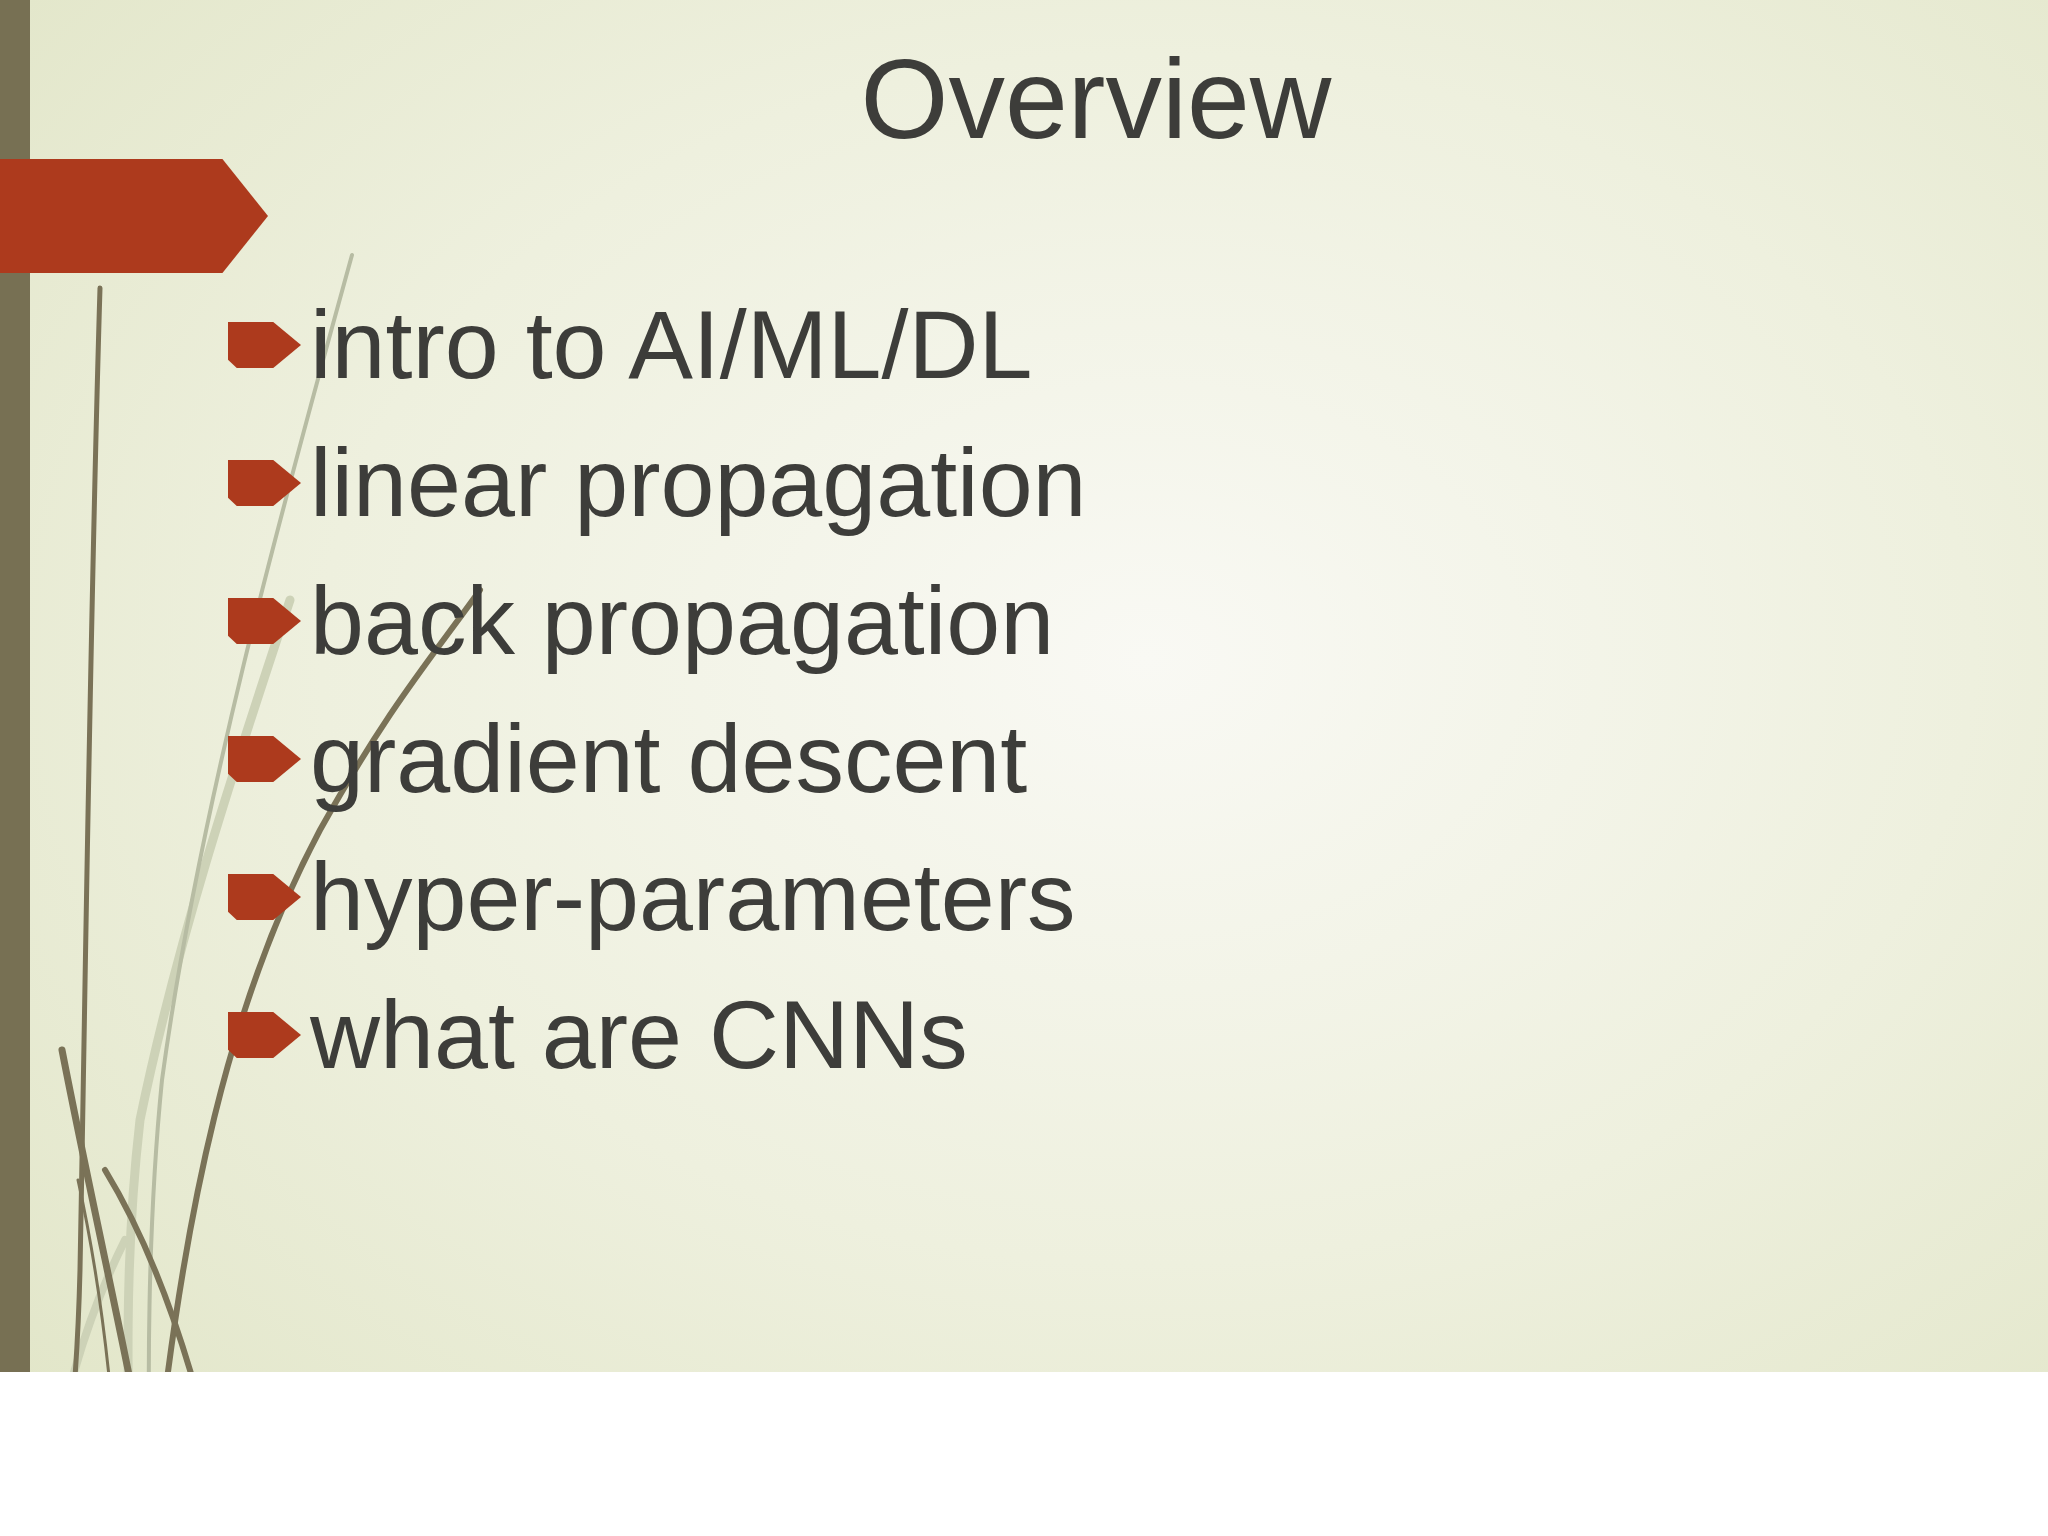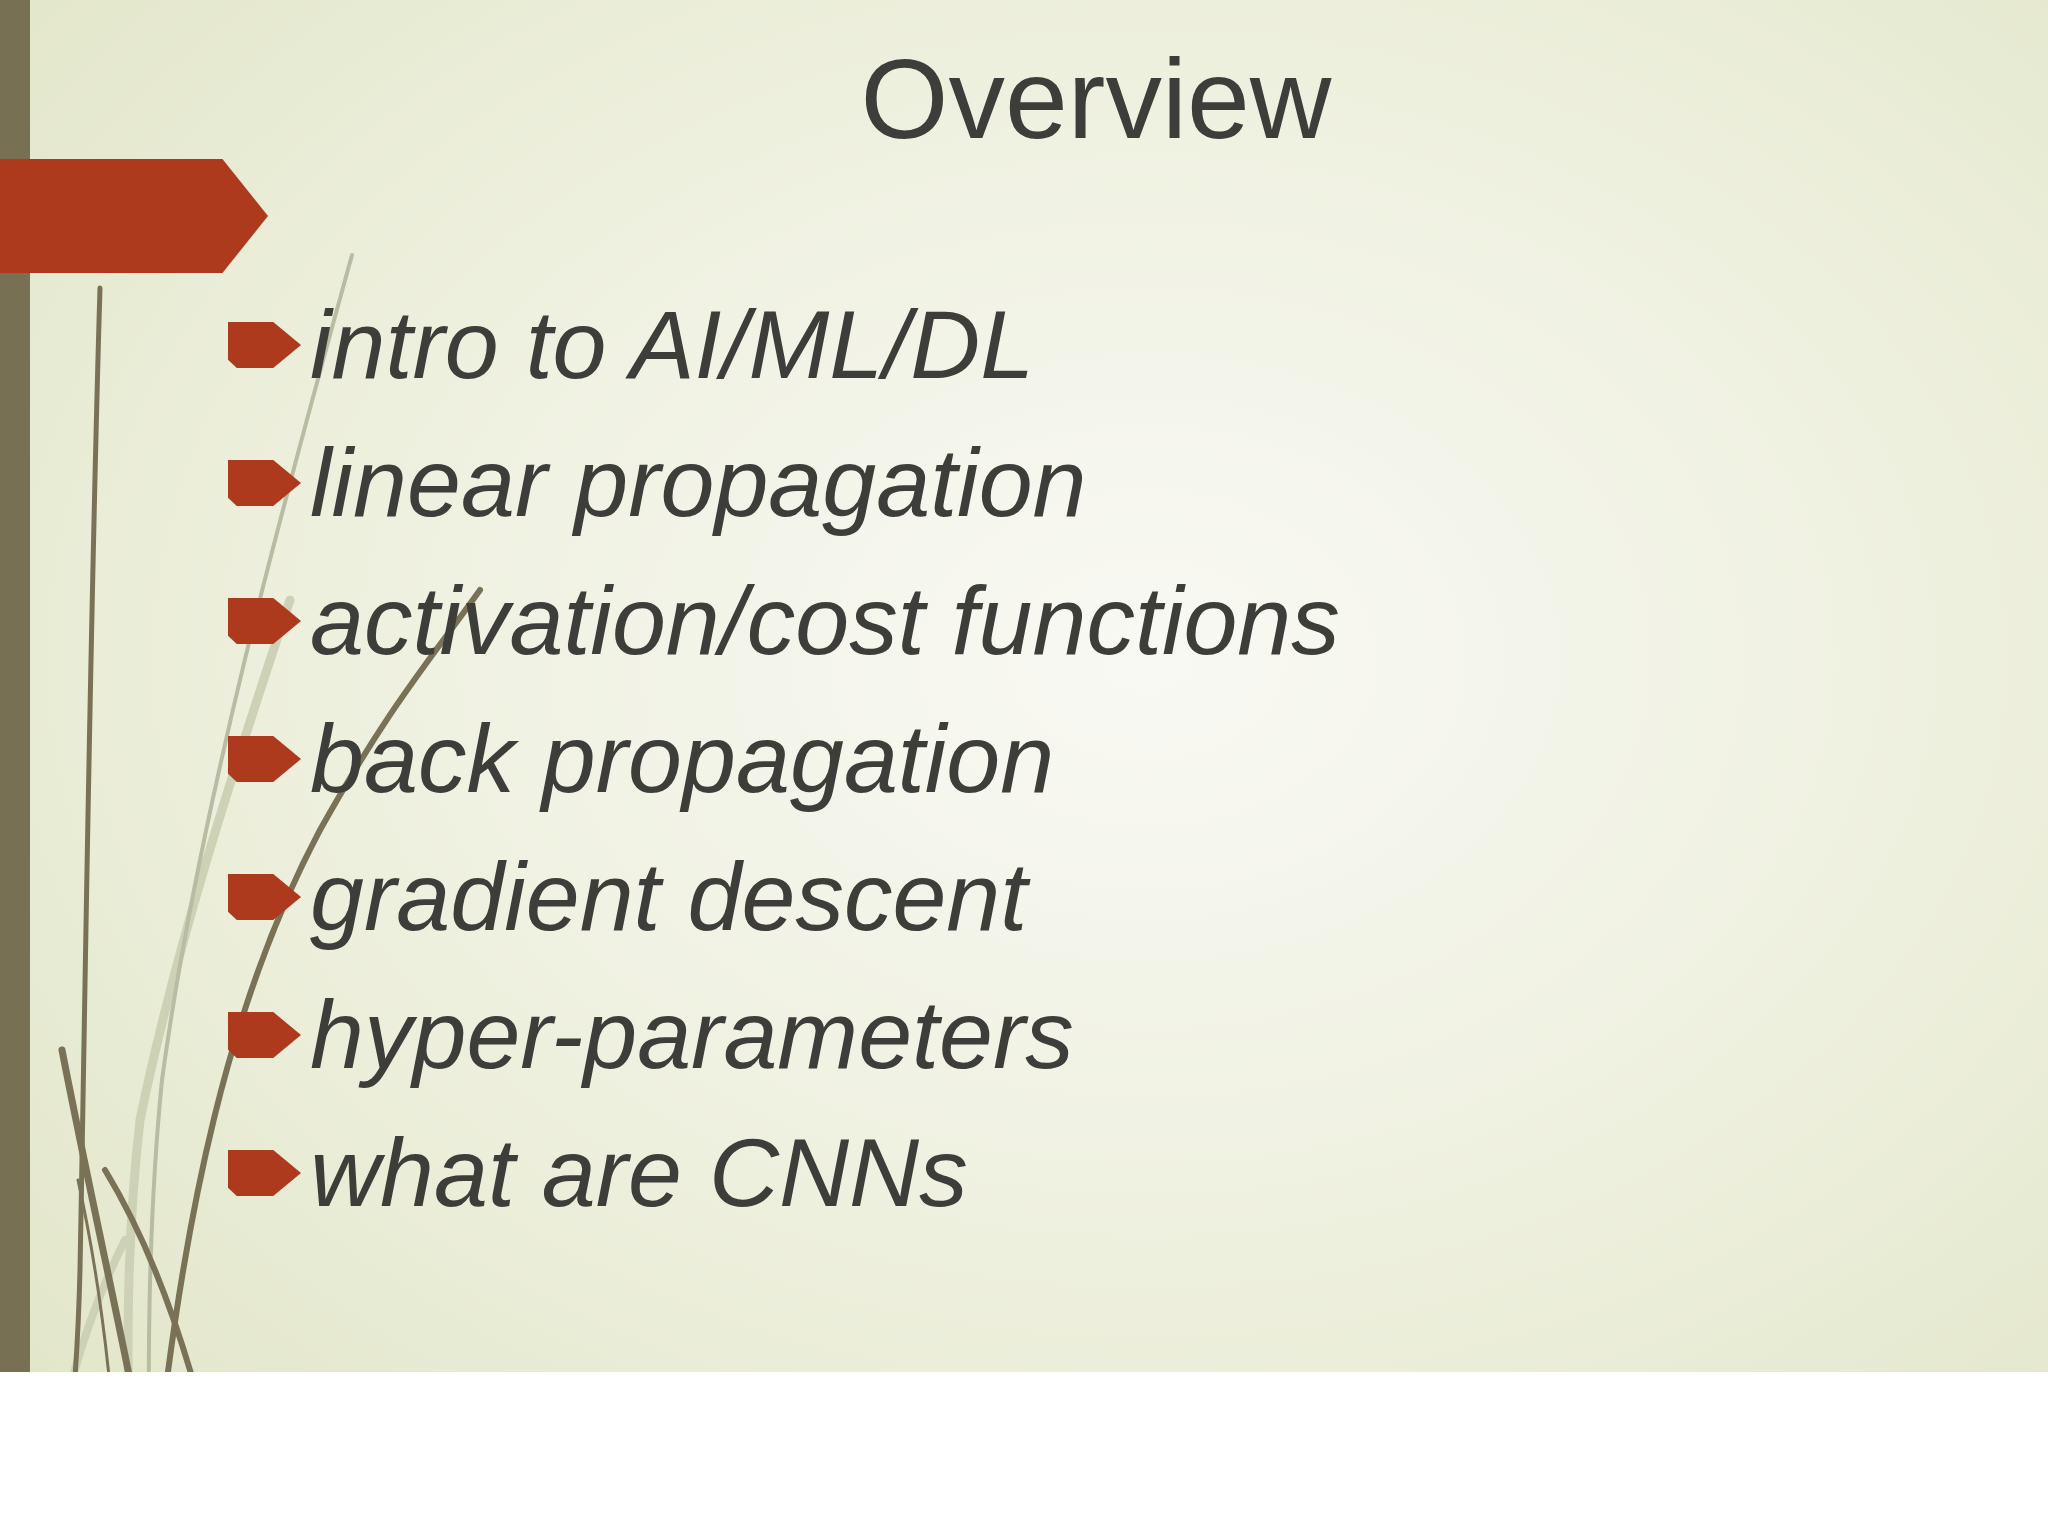--- a/index.html
+++ b/index.html
@@ -49,21 +49,21 @@
   }
   .row{
     display:flex;align-items:center;height:138px;
   }
   .bullet-icon{
     flex:0 0 auto;width:73px;height:46px;margin-right:9px;
     background:var(--accent-red);
     clip-path:polygon(0 0, 62% 0, 100% 50%, 62% 100%, 12% 100%, 0 82%);
   }
   .bullet-text{
-    font-size:97px;color:var(--text-dark);white-space:nowrap;font-style:italic;
+    font-size:97px;color:var(--text-dark);white-space:nowrap;
   }
 </style>
 </head>
 <body>
 
 <div class="slide">
 
   <svg class="grass" viewBox="0 0 2048 1536" aria-hidden="true">
     <path class="g-light" stroke-width="9" d="M 290 600 C 230 780, 175 950, 140 1120 C 125 1250, 125 1400, 135 1536"></path>
     <path class="g-light" stroke-width="8" d="M 40 1536 C 58 1420, 80 1330, 125 1240"></path>
@@ -85,24 +85,20 @@
     <li class="row">
       <span class="bullet-icon"></span>
       <span class="bullet-text">intro to AI/ML/DL</span>
     </li>
     <li class="row">
       <span class="bullet-icon"></span>
       <span class="bullet-text">linear propagation</span>
     </li>
     <li class="row">
       <span class="bullet-icon"></span>
-      <span class="bullet-text">activation/cost functions</span>
-    </li>
-    <li class="row">
-      <span class="bullet-icon"></span>
       <span class="bullet-text">back propagation</span>
     </li>
     <li class="row">
       <span class="bullet-icon"></span>
       <span class="bullet-text">gradient descent</span>
     </li>
     <li class="row">
       <span class="bullet-icon"></span>
       <span class="bullet-text">hyper-parameters</span>
     </li>

